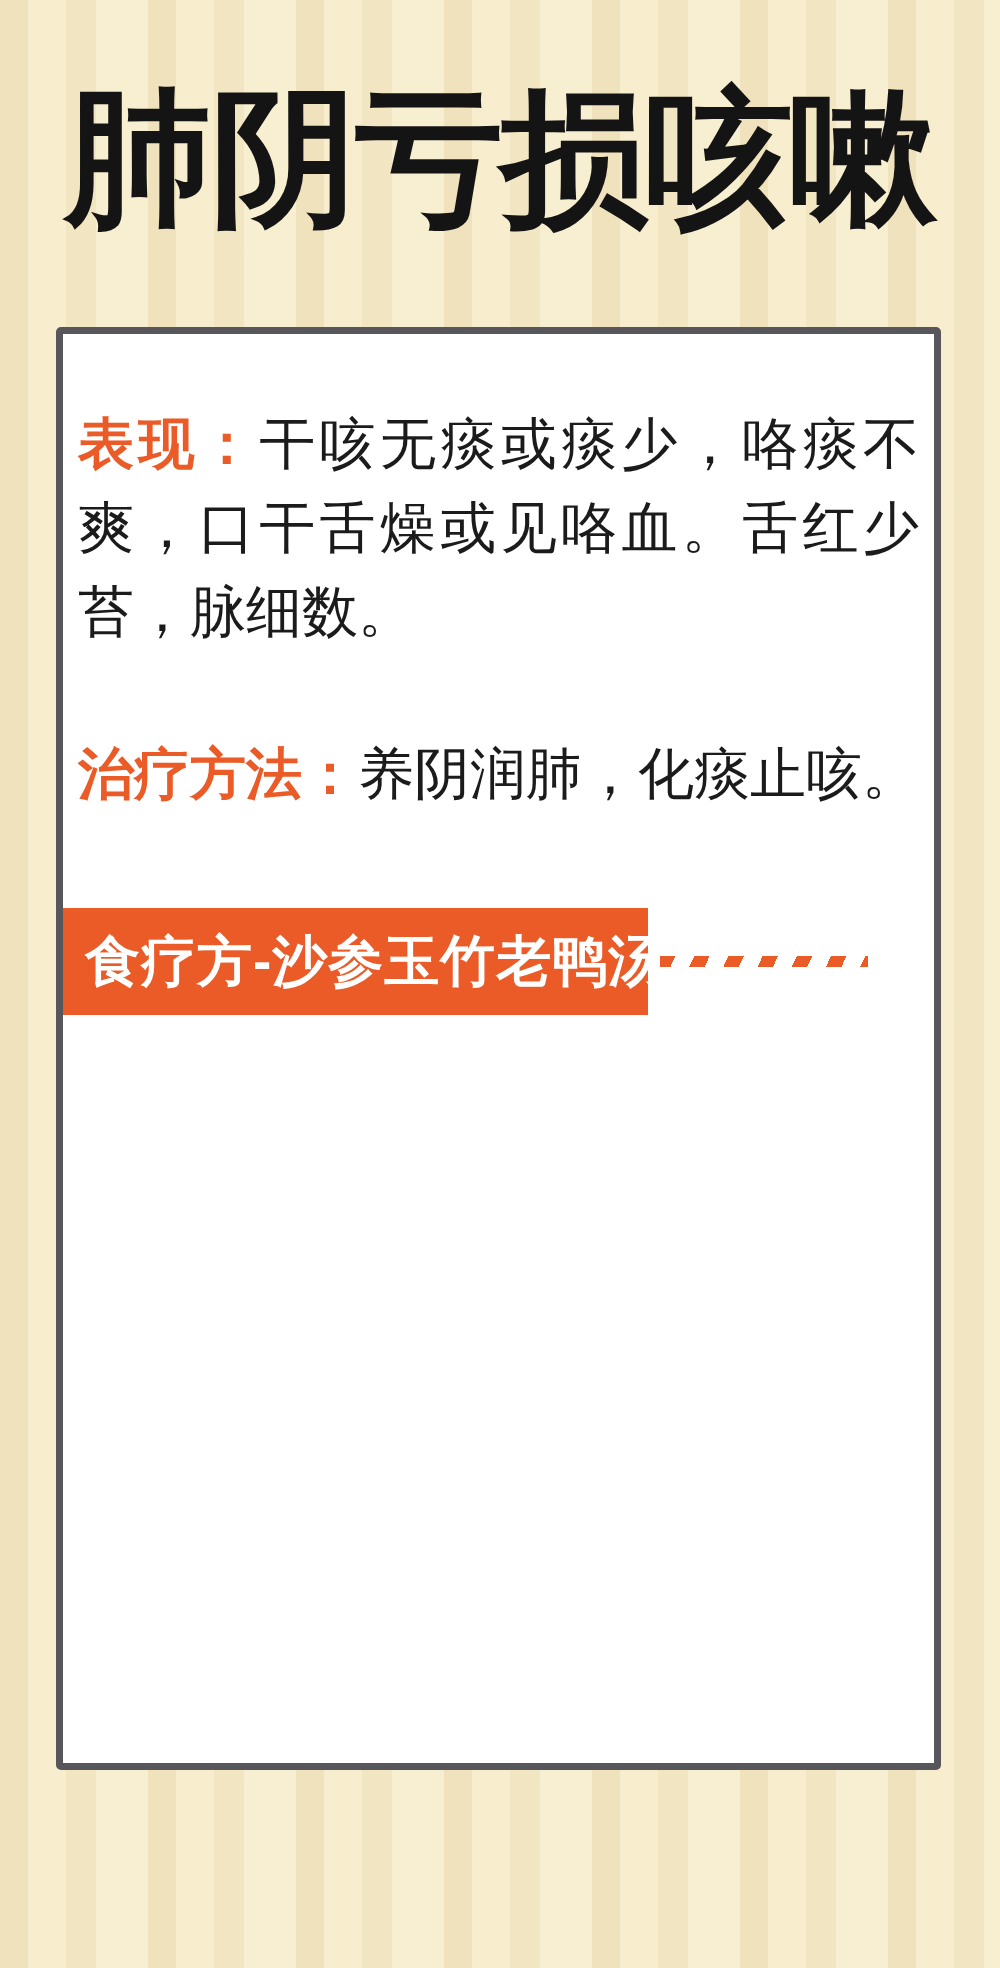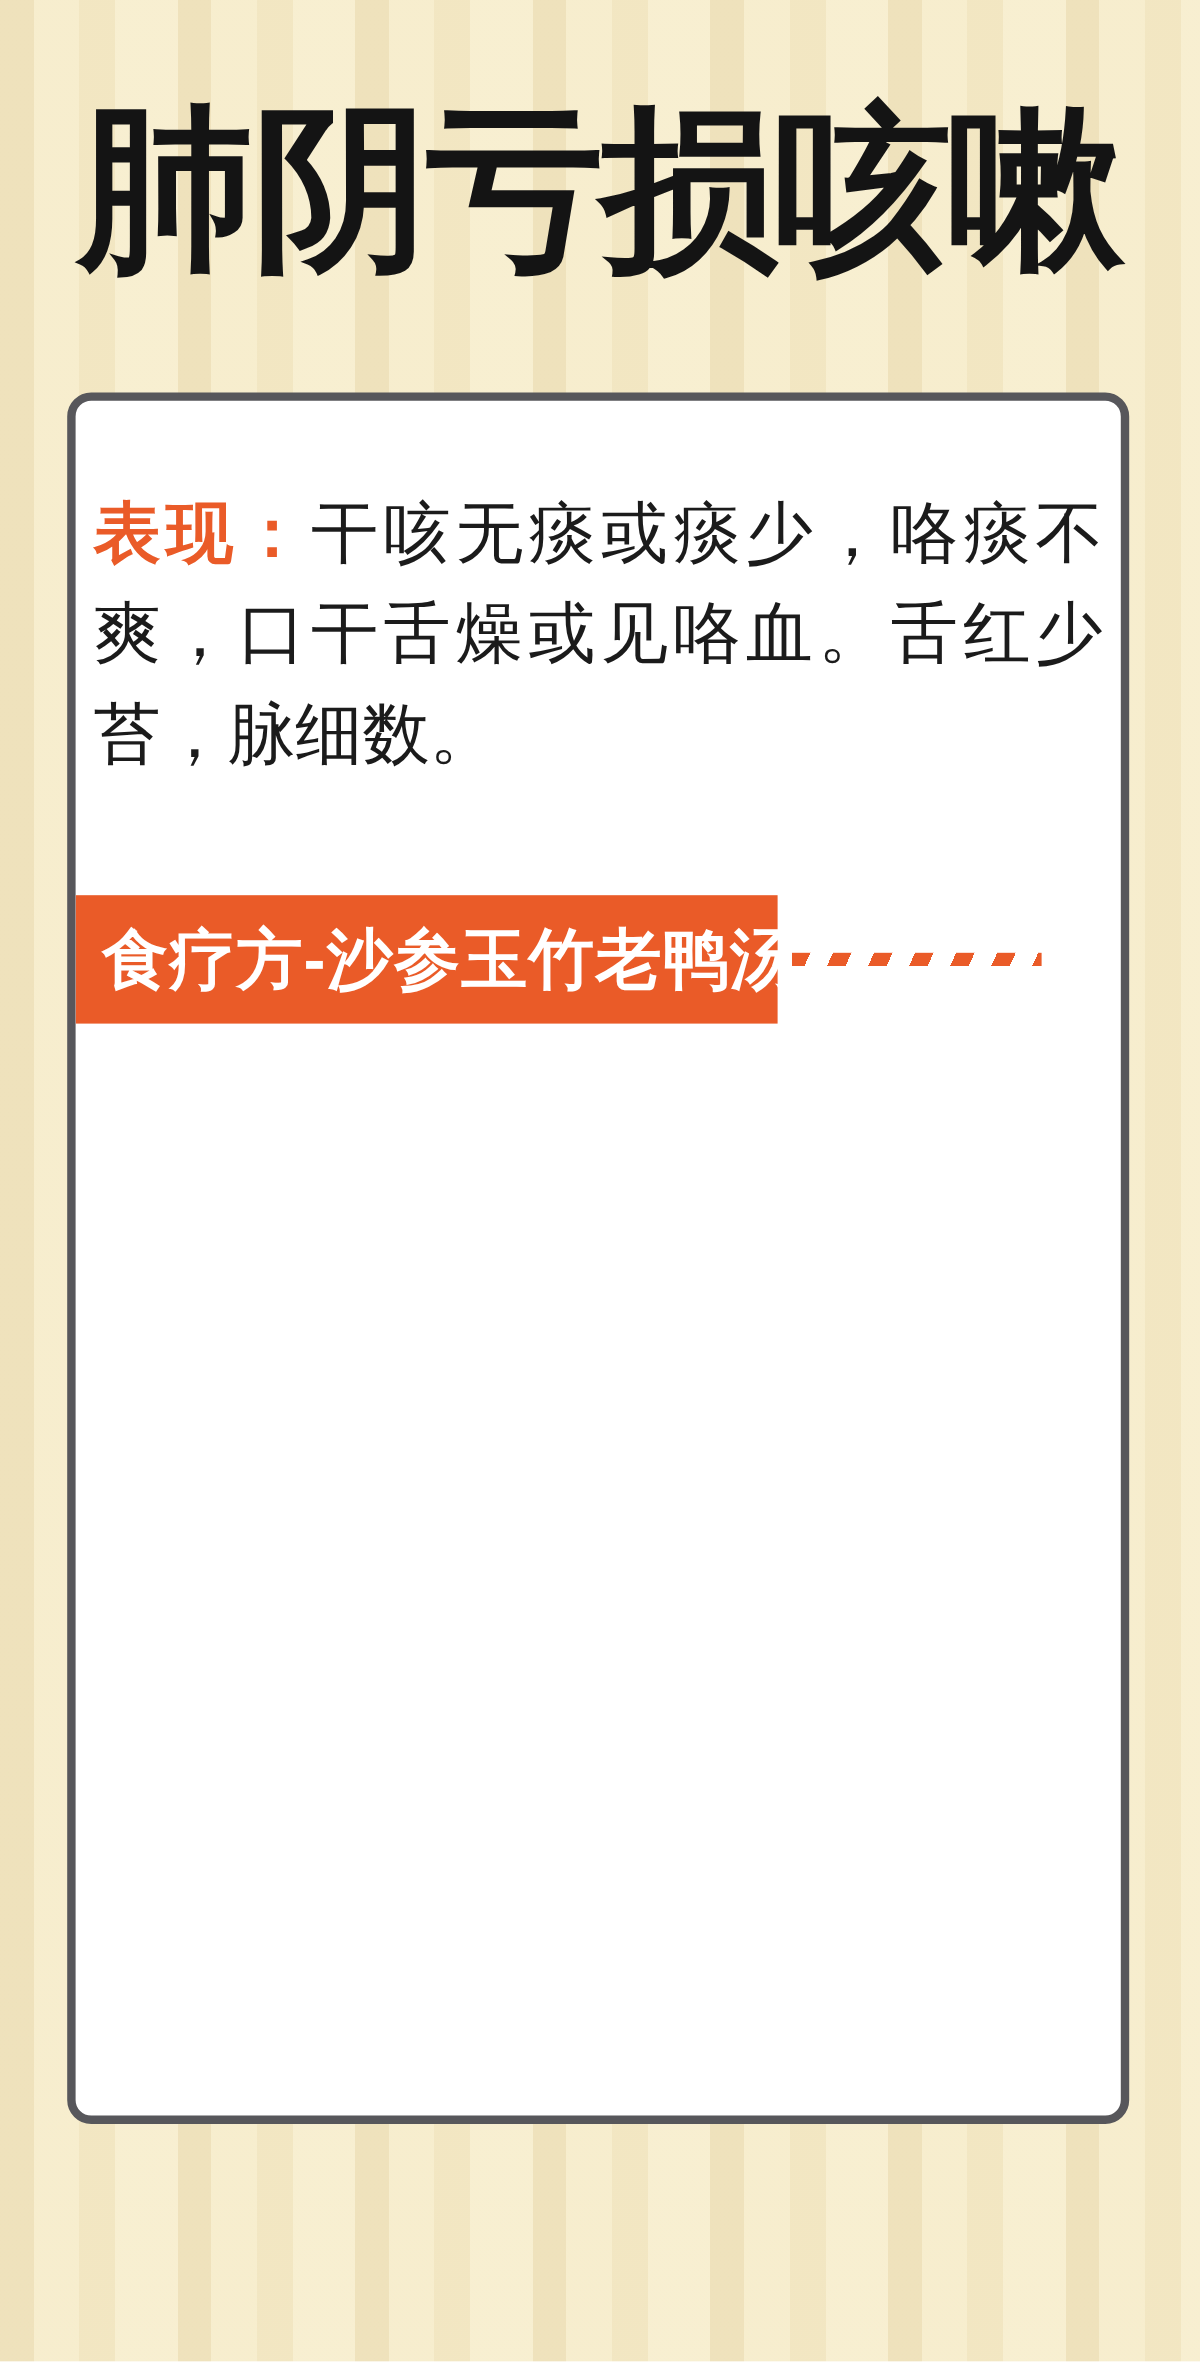--- a/index.html
+++ b/index.html
@@ -36,21 +36,21 @@
   }
   .card{
     position:absolute;
     left:56px;
     top:327px;
     width:885px;
     height:1443px;
     box-sizing:border-box;
     background:#ffffff;
     border:7px solid #57575b;
-    border-radius:20px;
+    border-radius:5px;
     overflow:hidden;
   }
   .para{
     margin:0 15px;
     font-size:56px;
     line-height:84px;
     font-weight:500;
     color:#1b1b1b;
     text-align:justify;
   }
@@ -98,20 +98,21 @@
 <body>
 
 <div class="poster">
 
   <h1 class="title">肺阴亏损咳嗽</h1>
 
   <div class="card">
 
     <p class="para symptoms"><span class="accent-label">表现：</span><span>干咳无痰或痰少，咯痰不爽，口干舌燥或见咯血。舌红少苔，脉细数。</span></p>
 
+    <p class="para treatment"><span class="accent-label">治疗方法：</span><span>养阴润肺，化痰止咳。</span></p>
 
     <div class="banner-row">
       <div class="banner">
         <span class="banner-text">食疗方-沙参玉竹老鸭汤</span>
       </div>
       <div class="dash-line"></div>
     </div>
 
 
   </div>

